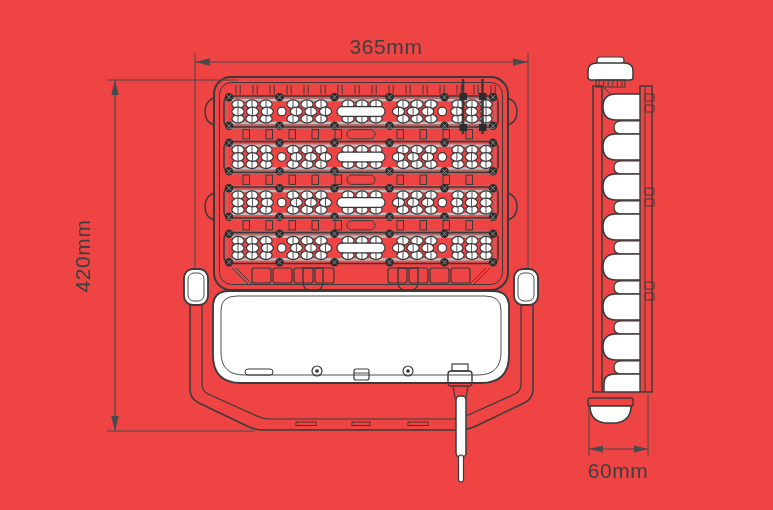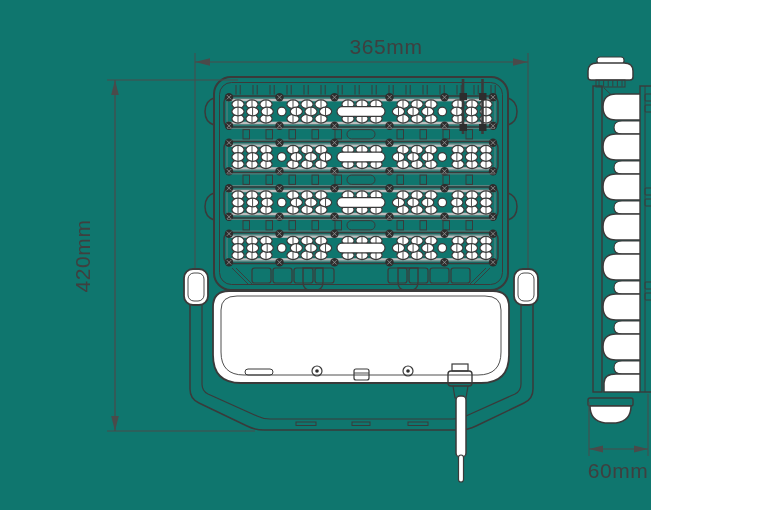--- a/index.html
+++ b/index.html
@@ -1,17 +1,17 @@
 <!DOCTYPE html>
 <html style="--line: #3a3a3a; --dim: #4a4a4a; --screw: #2d2d2d; --shade: #bdbdbd; --text: #3f3f3f; --detail: #8a8a8a;"><head>
 <meta charset="utf-8">
 <style>
   :root{--line:#3a3a3a;--dim:#4a4a4a;--screw:#2d2d2d;--shade:#bdbdbd;--text:#3f3f3f;--detail:#8a8a8a}
   html,body{margin:0;padding:0;background:#fff}
-  .canvas{position:relative;width:651px;height:510px;background:#0f766e;overflow:hidden}
+  .canvas{position:relative;width:773px;height:510px;background:#ef4444;overflow:hidden}
   svg{position:absolute;left:0;top:0}
   .s07{stroke:var(--detail);stroke-width:.7;fill:none}
   .s09{stroke:var(--line);stroke-width:.9;fill:none}
   .s1{stroke:var(--line);stroke-width:1;fill:none}
   .s12{stroke:var(--line);stroke-width:1.2;fill:#fff}
   .s12n{stroke:var(--line);stroke-width:1.2;fill:none}
   .s14{stroke:var(--line);stroke-width:1.4;fill:none}
   .s15{stroke:var(--line);stroke-width:1.5;fill:none}
   .s15w{stroke:var(--line);stroke-width:1.5;fill:#fff}
   .s12w{stroke:var(--line);stroke-width:1.2;fill:#fff}

